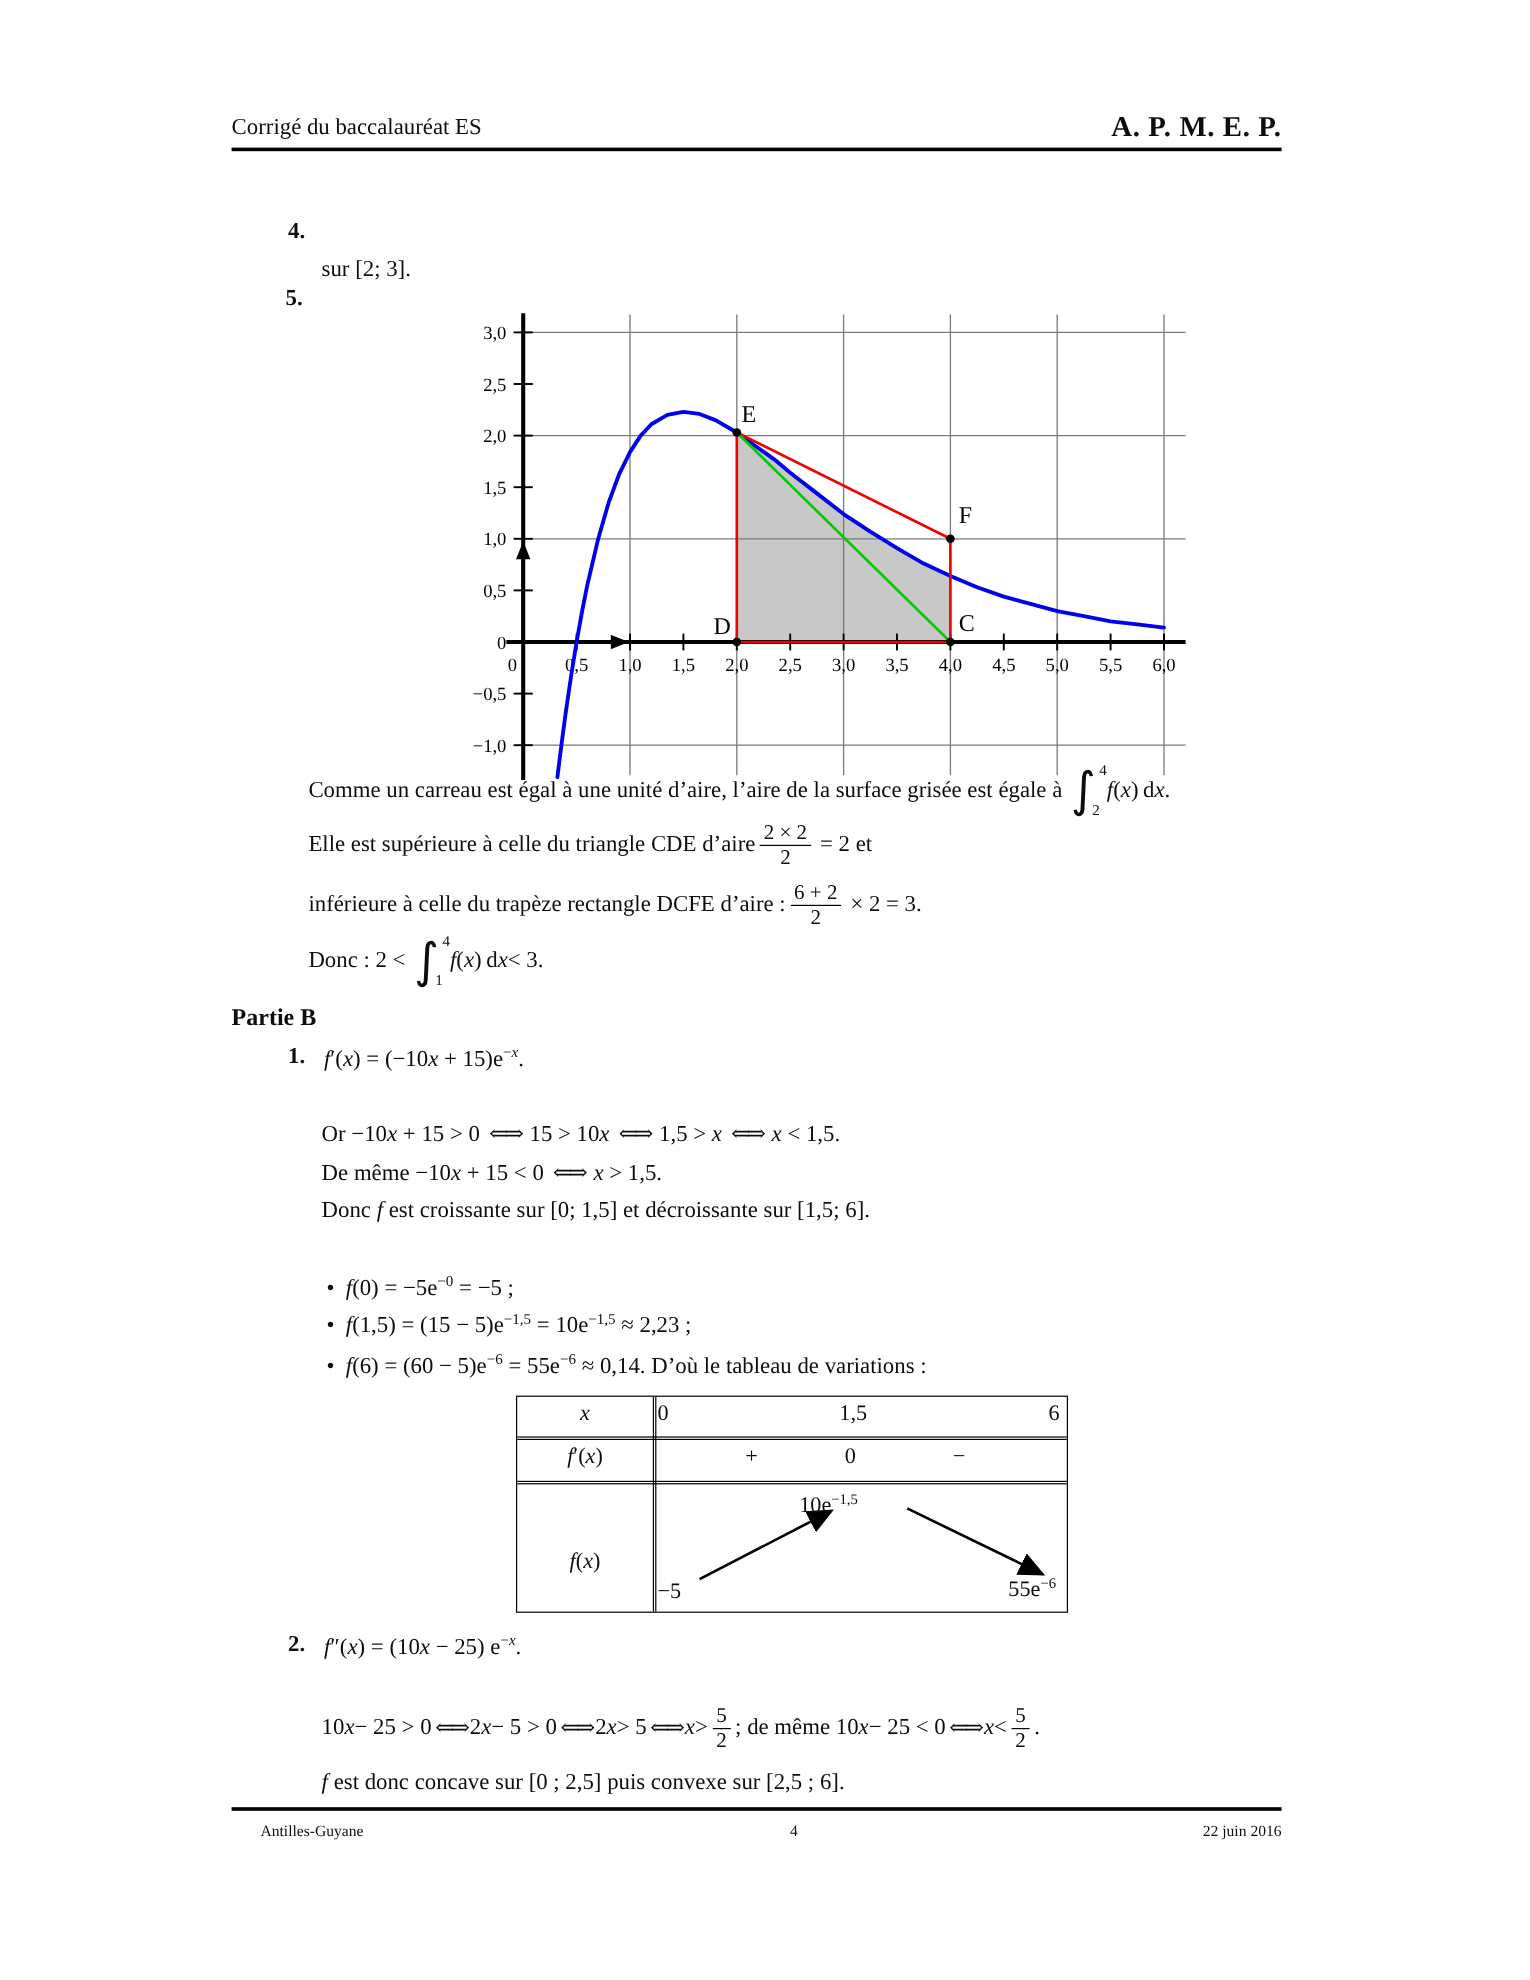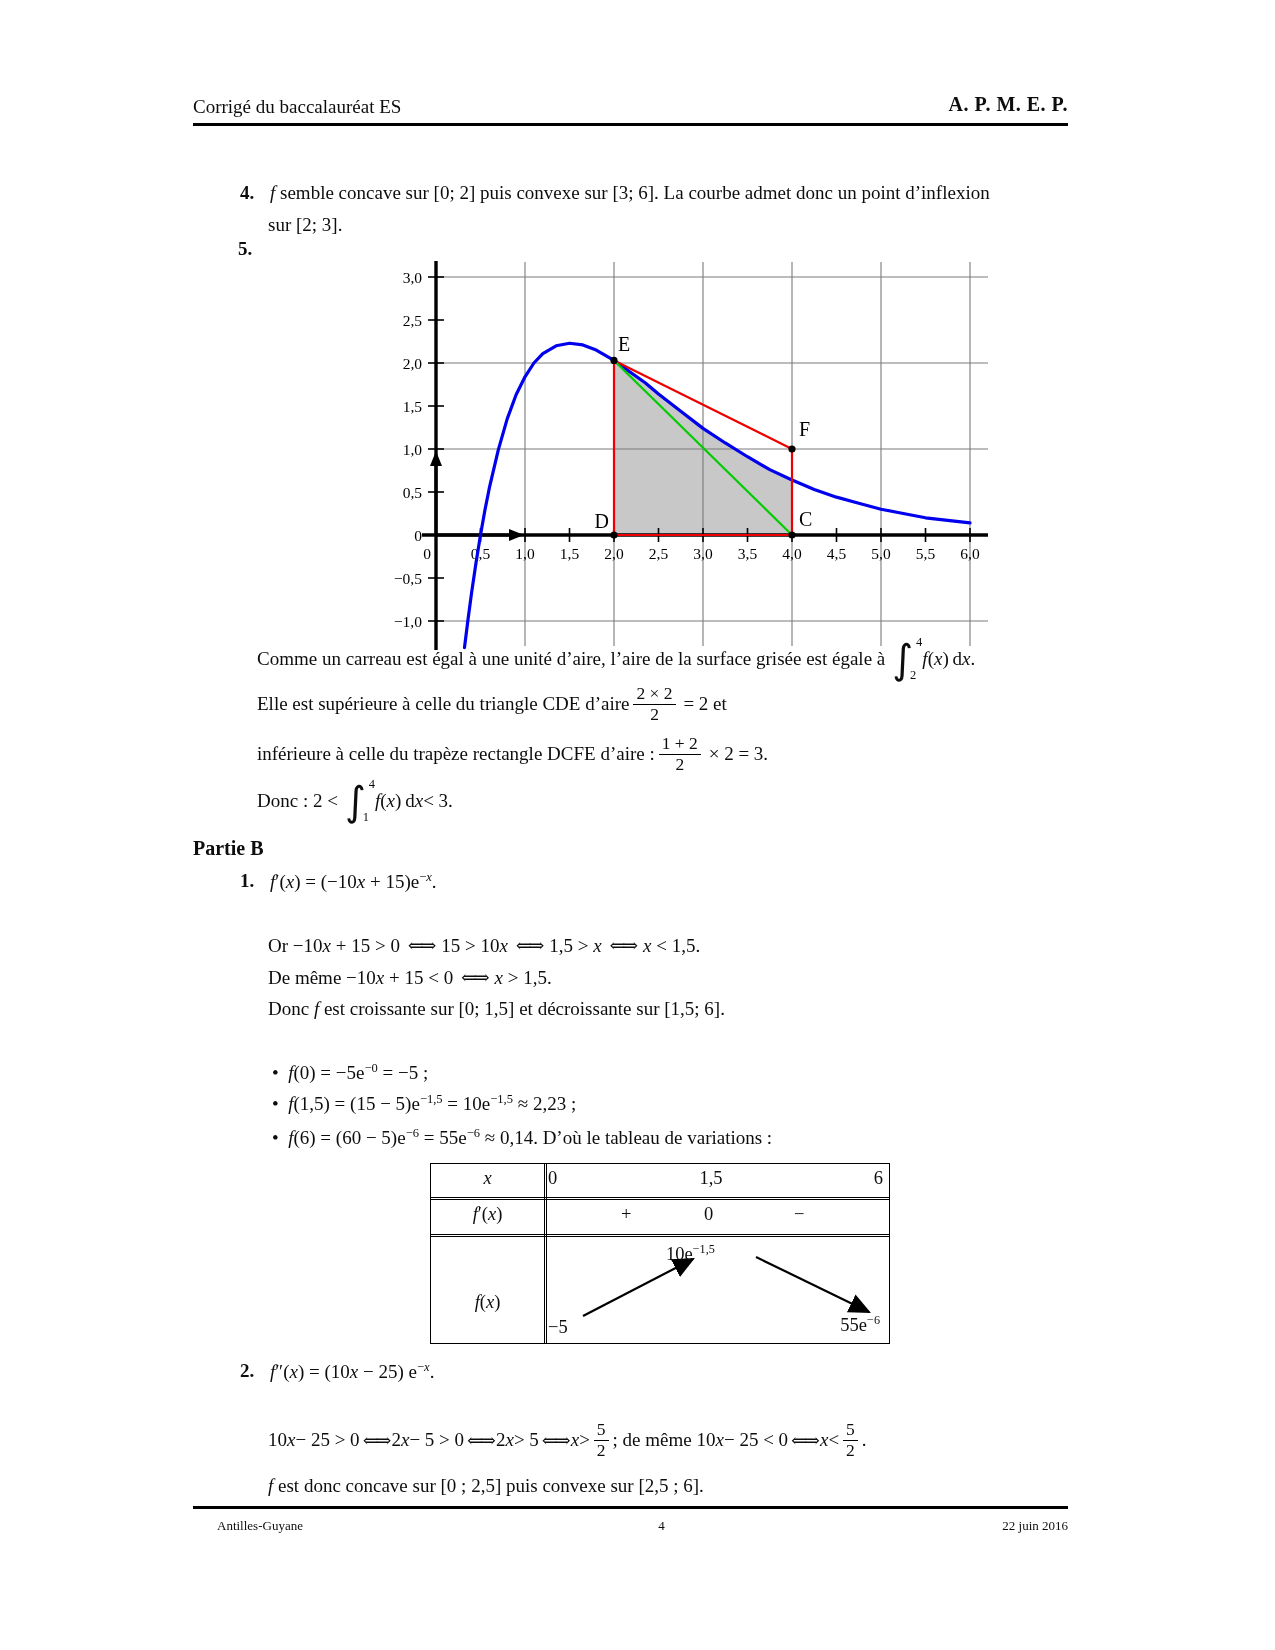--- a/index.html
+++ b/index.html
@@ -2,21 +2,21 @@
 <html><head>
 <meta charset="utf-8">
 <style>
   html,body{margin:0;padding:0;background:#ffffff;}
   .page{position:relative;width:1275px;height:1650px;background:#ffffff;overflow:hidden;
         font-family:"Liberation Serif","DejaVu Serif",serif;color:#0d0d0d;}
   .line{position:absolute;white-space:nowrap;font-size:19px;}
   .tall{display:flex;align-items:center;}
   .num{position:absolute;font-weight:bold;font-size:19px;white-space:nowrap;}
   .hdr-left{position:absolute;left:193px;top:96px;font-size:19px;}
-  .hdr-right{position:absolute;right:207px;top:93px;font-size:20px;font-weight:bold;letter-spacing:0.5px;text-align:right;}
+  .hdr-right{position:absolute;right:207px;top:93px;font-size:24px;font-weight:bold;letter-spacing:0.5px;text-align:right;}
   .rule{position:absolute;left:193px;width:875px;height:2.6px;background:#000;}
   .section-title{position:absolute;left:193px;font-size:20px;font-weight:bold;}
   sup{font-size:0.66em;}
   .frac{display:inline-flex;flex-direction:column;text-align:center;vertical-align:middle;
         font-size:17.5px;line-height:1.12;margin:0 4px;}
   .frac .n{padding:0 3px;}
   .frac .d{border-top:1.3px solid #000;padding:0 3px;}
   .bigint{display:inline-flex;align-items:center;margin:0 3px 0 7px;}
   .bigint .s{font-family:"DejaVu Sans",sans-serif;font-size:40px;line-height:0.9;font-style:normal;}
   .bigint .lim{display:inline-flex;flex-direction:column;justify-content:space-between;height:48px;font-size:12.5px;}
@@ -36,21 +36,20 @@
 </head>
 <body>
 
 <div class="page">
 
   <div class="hdr-left">Corrigé du baccalauréat ES</div>
   <div class="hdr-right">A. P. M. E. P.</div>
   <div class="rule" style="top:123px;"></div>
 
   <span class="num" style="left:240px;top:182px;">4.</span>
-  <div class="line" style="left:270px;top:182px;"><i>f</i> semble concave sur [0; 2] puis convexe sur [3; 6]. La courbe admet donc un point d’inflexion</div>
   <div class="line" style="left:268px;top:214px;">sur [2; 3].</div>
 
   <span class="num" style="left:238px;top:238px;">5.</span>
   <svg id="graph-svg" class="graph-svg" width="650" height="405" viewBox="0 0 650 405">
       <path fill="#c8c8c8" stroke="none" d="M249,290 L249,115.42000000000002 266.8,128.32000000000002 280.15,137.78 293.5,148.96 315.75,166.16000000000003 338,183.36 360.25,197.98 382.5,211.74 404.75,224.64 427,234.96 L427,290 Z"></path>
       <g stroke="#7a7a7a" stroke-width="1.1">
         <line x1="160" y1="17" x2="160" y2="401"></line>
         <line x1="249" y1="17" x2="249" y2="401"></line>
         <line x1="338" y1="17" x2="338" y2="401"></line>
         <line x1="427" y1="17" x2="427" y2="401"></line>
@@ -144,21 +143,21 @@
         <span class="lim">
           <span class="u">4</span>
           <span class="b">2</span>
         </span>
       </span><i>f</i>(<i>x</i>) d<i>x</i>.</div>
   <div class="line tall" style="left:257px;top:678px;height:52px;">Elle est supérieure à celle du triangle CDE d’aire <span class="frac">
         <span class="n">2 × 2</span>
         <span class="d">2</span>
       </span> = 2 et</div>
   <div class="line tall" style="left:257px;top:728px;height:52px;">inférieure à celle du trapèze rectangle DCFE d’aire : <span class="frac">
-        <span class="n">1 + 2</span>
+        <span class="n">6 + 2</span>
         <span class="d">2</span>
       </span> × 2 = 3.</div>
   <div class="line tall" style="left:257px;top:776px;height:50px;">Donc : 2 &lt;<span class="bigint">
         <span class="s">∫</span>
         <span class="lim">
           <span class="u">4</span>
           <span class="b">1</span>
         </span>
       </span><i>f</i>(<i>x</i>) d<i>x</i> &lt; 3.</div>
 

